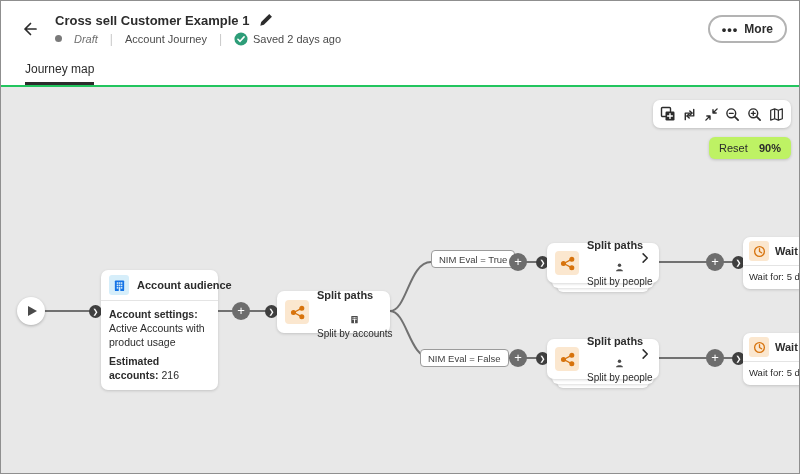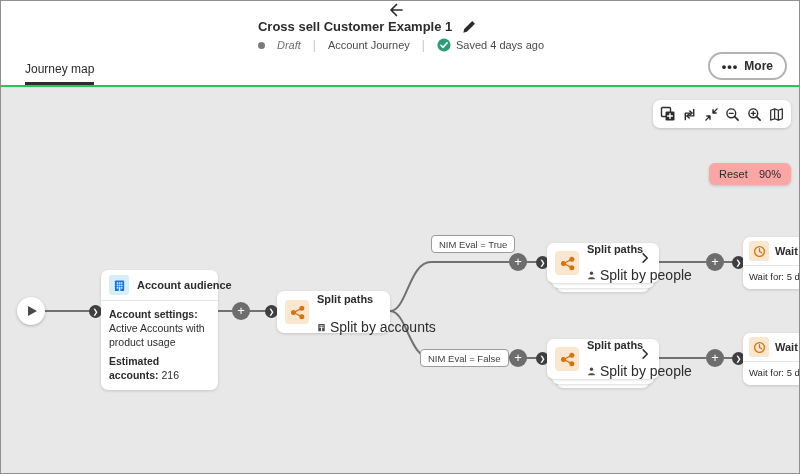--- a/index.html
+++ b/index.html
@@ -1,21 +1,21 @@
 <!DOCTYPE html>
 <html><head>
 <meta charset="utf-8">
 <style>
   * { margin:0; padding:0; box-sizing:border-box; }
   html,body { background:#fff; }
   body { font-family:"Liberation Sans", sans-serif; color:#2c2c2c; }
   .screen { position:relative; width:800px; height:474px; border:1px solid #8f8f8f; background:#fff; overflow:hidden; }
 
   
-  .top-bar { height:56px; display:flex; align-items:center; background:#fff; padding:0 12px 0 14px;flex-direction:column; }
+  .top-bar { height:56px; display:flex; align-items:center; background:#fff; padding:0 12px 0 14px; }
   .back-btn { width:28px; height:28px; border:none; background:transparent; cursor:pointer; display:flex; align-items:center; justify-content:center; margin-right:12px; }
   .title-block { display:flex; flex-direction:column; justify-content:center; }
   .title-row { display:flex; align-items:center; gap:10px; }
   .journey-title { font-size:13px; font-weight:700; color:#2c2c2c; }
   .edit-btn { border:none; background:transparent; cursor:pointer; display:flex; align-items:center; }
   .meta-row { display:flex; align-items:center; gap:12px; margin-top:4px; font-size:11px; color:#4b4b4b; }
   .status-dot { width:7px; height:7px; border-radius:50%; background:#7a7a7a; display:inline-block; }
   .draft-label { font-style:italic; color:#6e6e6e; }
   .meta-sep { color:#c9c9c9; font-size:12px; }
   .saved-group { display:flex; align-items:center; gap:5px; }
@@ -28,23 +28,23 @@
   .tab-bar { height:30px; background:#fff; padding:0 24px; display:flex; align-items:flex-end; border-bottom:2px solid #22c55e; }
   .tab { font-size:12px; color:#2c2c2c; padding-bottom:6px; border-bottom:3px solid #2c2c2c; cursor:pointer; }
 
   
   .canvas { position:relative; width:798px; height:386px; background:#e8e8e8; overflow:hidden; }
   .edges { position:absolute; inset:0; z-index:1; }
 
   
   .canvas-toolbar { position:absolute; left:652px; top:13px; width:138px; height:28px; background:#fff; border-radius:7px; box-shadow:0 1px 3px rgba(0,0,0,.18); display:flex; align-items:center; justify-content:space-around; z-index:6; padding:0 4px; }
   .tool-btn { width:20px; height:22px; border:none; background:transparent; cursor:pointer; display:flex; align-items:center; justify-content:center; }
-  .zoom-box { position:absolute; left:708px; top:50px; width:82px; height:22px; background:#fca5a5; border-radius:6px; box-shadow:0 1px 3px rgba(0,0,0,.18); display:flex; align-items:center; justify-content:space-between; padding:0 10px; z-index:6; font-size:11px;margin-top:26px; }
+  .zoom-box { position:absolute; left:708px; top:50px; width:82px; height:22px; background:#bef264; border-radius:6px; box-shadow:0 1px 3px rgba(0,0,0,.18); display:flex; align-items:center; justify-content:space-between; padding:0 10px; z-index:6; font-size:11px; }
   .zoom-reset { border:none; background:transparent; font-family:"Liberation Sans",sans-serif; font-size:11px; color:#2c2c2c; cursor:pointer; }
-  .zoom-level { font-weight:400; color:#2c2c2c; }
+  .zoom-level { font-weight:700; color:#2c2c2c; }
 
   
   .play-node { position:absolute; left:16px; top:210px; width:28px; height:28px; border-radius:50%; background:#fff; box-shadow:0 1px 3px rgba(0,0,0,.25); display:flex; align-items:center; justify-content:center; z-index:3; cursor:pointer; }
   .play-tri { width:0; height:0; border-left:9px solid #4a4a4a; border-top:5.5px solid transparent; border-bottom:5.5px solid transparent; margin-left:3px; }
 
   
   .card { background:#fff; border-radius:7px; box-shadow:0 1px 3px rgba(0,0,0,.16); }
   .node { position:absolute; z-index:3; cursor:pointer; }
   .node-header { display:flex; align-items:center; gap:8px; padding:5px 8px; }
   .icon-chip { width:20px; height:20px; border-radius:3px; display:flex; align-items:center; justify-content:center; flex:0 0 auto; }
@@ -54,21 +54,21 @@
   .card-divider { height:1px; background:#e4e4e4; }
 
   
   .account-node { left:100px; top:183px; width:117px; }
   .account-body { padding:6px 8px 8px; font-size:10.5px; line-height:1.35; color:#2c2c2c; }
   .account-line2 { margin-top:4px; }
 
   
   .split-accounts-node { left:276px; top:204px; width:113px; height:42px; display:flex; align-items:center; gap:8px; padding:0 8px; }
   .icon-chip-lg { width:24px; height:24px; border-radius:4px; display:flex; align-items:center; justify-content:center; flex:0 0 auto; }
-  .node-sub { display:flex; align-items:center; gap:4px; font-size:14px; color:#2c2c2c; white-space:nowrap; margin-top:12px; }
+  .node-sub { display:flex; align-items:center; gap:4px; font-size:10px; color:#2c2c2c; white-space:nowrap; margin-top:12px;flex-direction:column; }
 
   
   .people-node { position:absolute; width:112px; height:40px; z-index:3; cursor:pointer; }
   .stack { position:absolute; background:#fff; border-radius:6px; box-shadow:0 1px 3px rgba(0,0,0,.14); }
   .stack-2 { left:10px; right:10px; top:12px; bottom:-9px; }
   .stack-1 { left:5px; right:5px; top:8px; bottom:-5px; }
   .people-card { position:absolute; inset:0; display:flex; align-items:center; gap:8px; padding:0 8px; }
   .people-text { display:flex; flex-direction:column; }
   .expand-chevron { position:absolute; right:8px; top:9px; border:none; background:transparent; cursor:pointer; padding:0; }
 
@@ -108,21 +108,21 @@
         <span class="status-dot"></span>
         <span class="draft-label">Draft</span>
         <span class="meta-sep">|</span>
         <span>Account Journey</span>
         <span class="meta-sep">|</span>
         <span class="saved-group">
           <svg width="14" height="14" viewBox="0 0 15 15">
               <circle cx="7.5" cy="7.5" r="7" fill="#2d9d78"></circle>
               <polyline points="4.2,7.8 6.5,10 10.8,5.2" fill="none" stroke="#fff" stroke-width="1.7" stroke-linecap="round" stroke-linejoin="round"></polyline>
             </svg>
-          <span>Saved 4 days ago</span>
+          <span>Saved 2 days ago</span>
         </span>
       </div>
     </div>
     <div class="top-actions">
       <button class="btn">
         <span class="more-dots">•••</span>
         <span>More</span>
       </button>
     </div>
   </div>
@@ -357,17 +357,17 @@
               <circle cx="8" cy="8" r="6" fill="none" stroke="#d7730d" stroke-width="1.6"></circle>
               <path d="M8 4.6 V8 L10.6 9.6" fill="none" stroke="#d7730d" stroke-width="1.6" stroke-linecap="round" stroke-linejoin="round"></path>
             </svg>
         </span>
         <span class="node-title">Wait</span>
       </div>
       <div class="card-divider"></div>
       <div class="wait-detail">Wait for: 5 days</div>
     </div>
 
-    <span class="branch-label" style="left:430px; top:148px;">NIM Eval = True</span>
+    <span class="branch-label" style="left:430px; top:163px;">NIM Eval = True</span>
     <span class="branch-label" style="left:419px; top:262px;">NIM Eval = False</span>
 
   </div>
 </div>
 
 </body></html>

